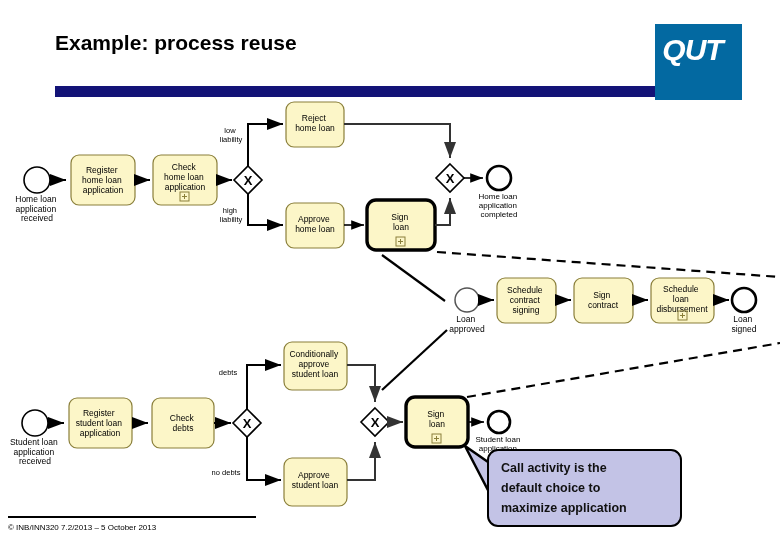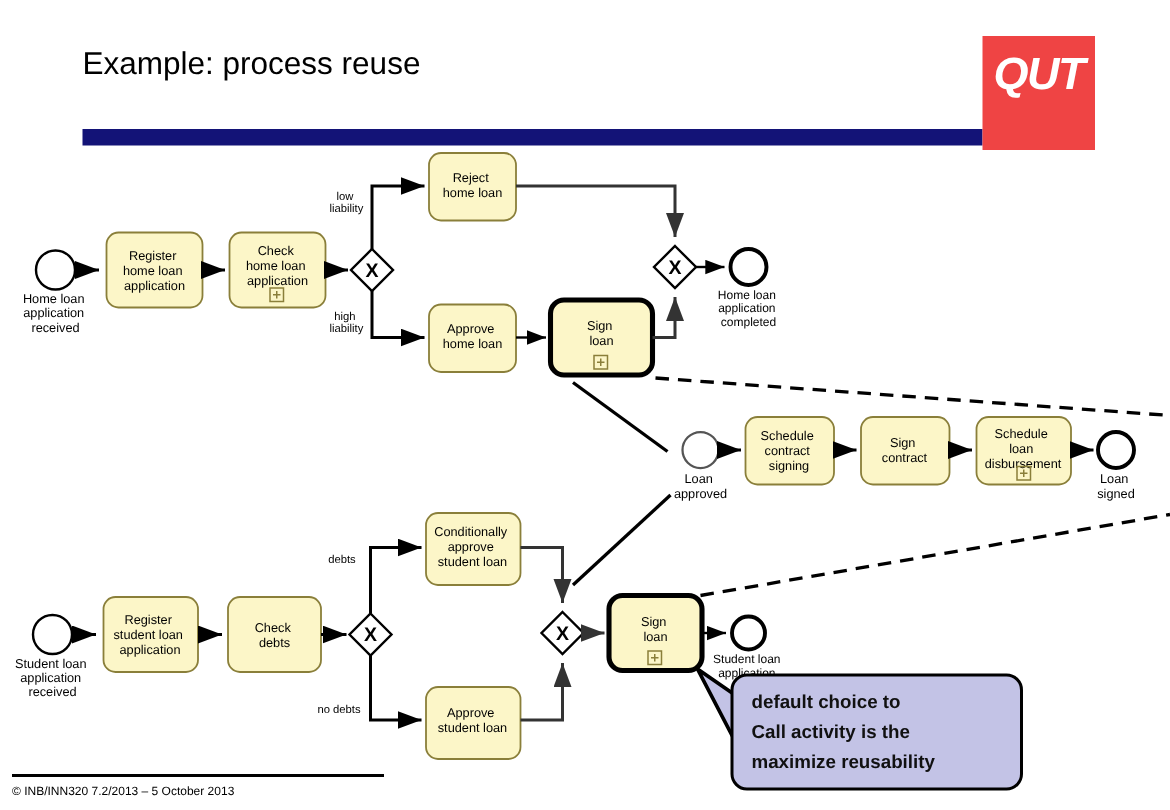--- a/index.html
+++ b/index.html
@@ -8,30 +8,30 @@
     background:#ffffff;
     font-family:"Liberation Sans", sans-serif;
     overflow:hidden;
     position:relative;
   }
   #slide{position:absolute;left:0;top:0;width:780px;height:540px;overflow:hidden;}
 
   
   #slide-title{
     position:absolute;left:55px;top:31px;
-    font-size:21px;font-weight:normal;color:#000000;
+    font-size:21px;font-weight:bold;color:#000000;
     letter-spacing:0px;white-space:nowrap;
   }
   #title-rule{
     position:absolute;left:55px;top:86px;width:600px;height:11px;
     background:#131377;
   }
   #qut-logo{
-    position:absolute;left:655px;top:24px;width:75px;height:76px;
-    background:#ef4444;
+    position:absolute;left:655px;top:24px;width:87px;height:76px;
+    background:#0369a1;
   }
   #qut-logo .qut-text{
     position:absolute;left:0;top:9px;width:75px;
     text-align:center;color:#ffffff;
     font-family:"Liberation Sans", sans-serif;
     font-size:30px;font-weight:bold;font-style:italic;
     letter-spacing:-1px;
   }
 
   
@@ -341,21 +341,21 @@
       </text>
     </g>
   </svg>
   </div>
 
   <svg id="callout-tail" viewBox="0 0 90 60">
     <polygon points="10,8 62,44 36,58" fill="#c3c3e6" stroke="#000" stroke-width="2.5" stroke-linejoin="round"></polygon>
   </svg>
 
   <div id="callout">
+    <div class="line">Call activity is the</div>
     <div class="line">default choice to</div>
-    <div class="line">Call activity is the</div>
-    <div class="line">maximize reusability</div>
+    <div class="line">maximize application</div>
   </div>
 
   <div id="footer-rule"></div>
   <div id="footer-text">© INB/INN320 7.2/2013 – 5 October 2013</div>
 
 </div>
 
 </body></html>

